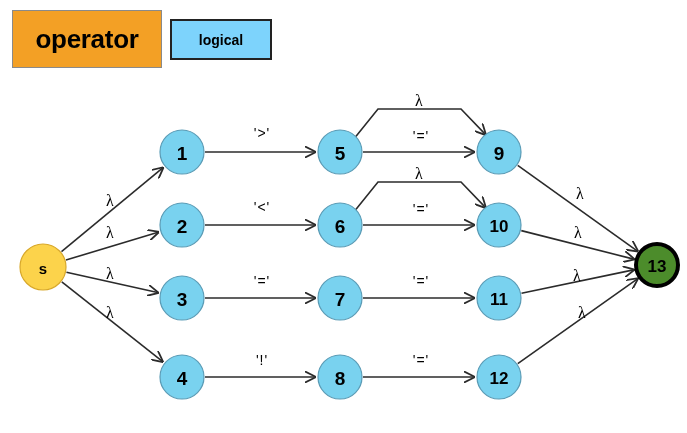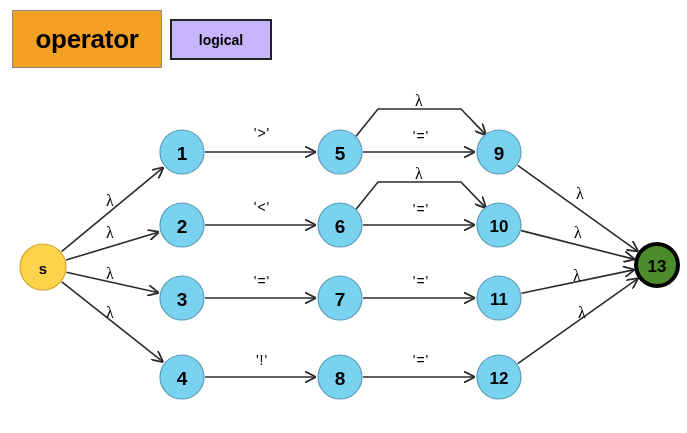--- a/index.html
+++ b/index.html
@@ -38,21 +38,21 @@
     border: 1px solid #8a8a8a;
     font-size: 26px;
     font-weight: bold;
     letter-spacing: -0.3px;
   }
   #legend-logical {
     left: 170px;
     top: 19px;
     width: 102px;
     height: 41px;
-    background: #c4b5fd;
+    background: #7dd3fc;
     border: 2px solid #222222;
     font-size: 14px;
     font-weight: bold;
   }
   .node-label {
     font-weight: bold;
     fill: #000000;
     text-anchor: middle;
     dominant-baseline: central;
     font-family: "Liberation Sans", sans-serif;

